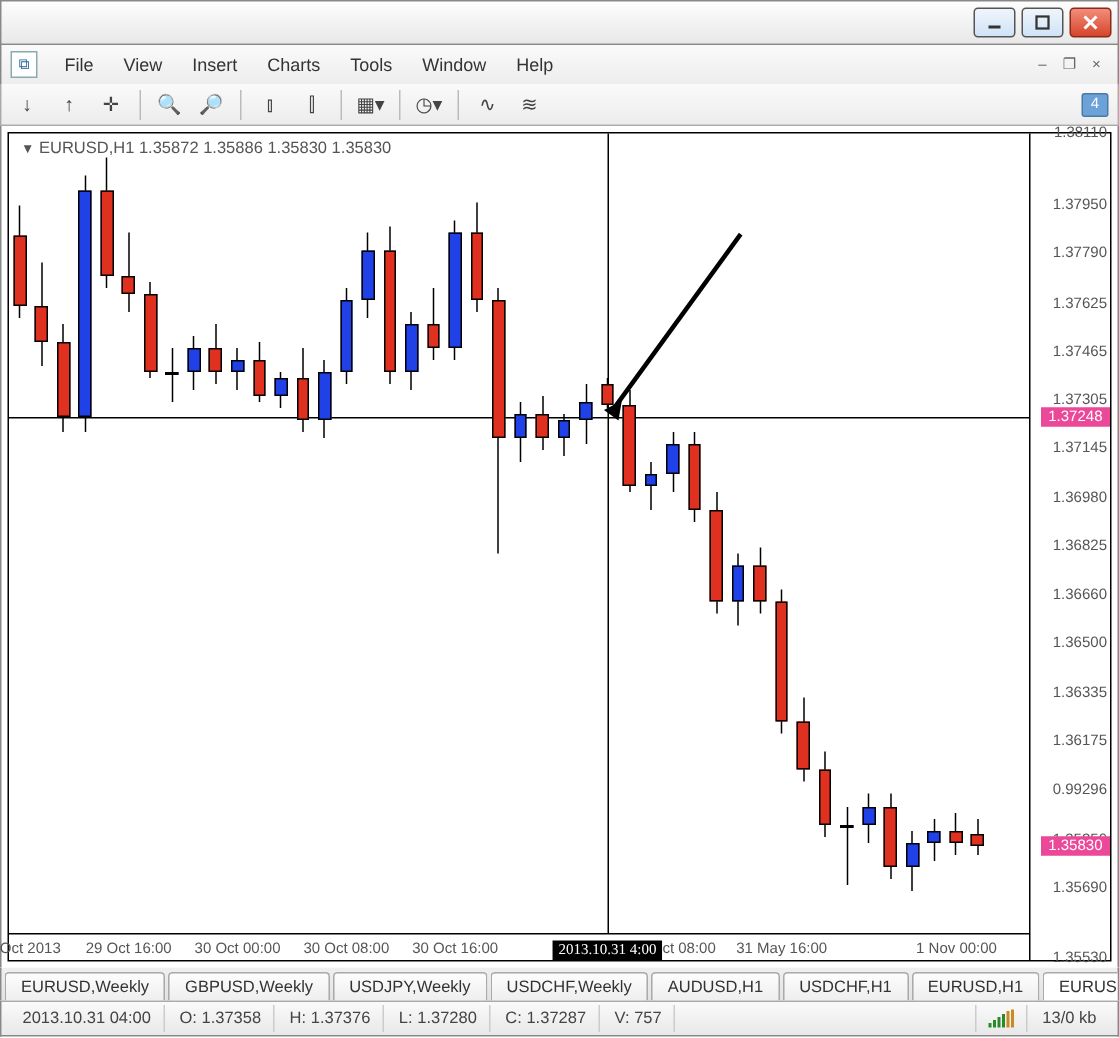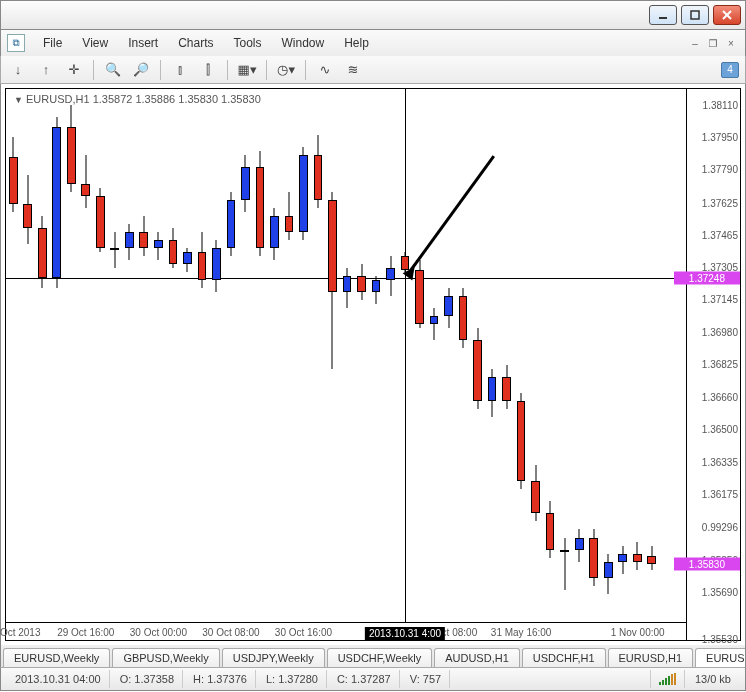--- a/index.html
+++ b/index.html
@@ -26,21 +26,21 @@
 .toolbar .right { margin-left:auto; }
 .badge { width:18px; height:16px; background:#6ca2d8; color:#fff; font-size:10px; display:flex; align-items:center; justify-content:center; border-radius:2px; border:1px solid #4a7aa8; }
 
 
 .chartwrap { position:relative; border-left:1px solid #888; border-right:1px solid #888; height: 561px; background:#fff; }
 .chart-inner { position:absolute; left:4px; top:4px; right:4px; bottom:4px; border:1px solid #000; }
 .chart-caption { position:absolute; left:6px; top:4px; font-size:11px; color:#555; font-family: Tahoma, sans-serif; z-index:5; background:#fff; padding:0 2px; }
 .chart-caption .tri { font-size:9px; }
 .price-axis { position:absolute; right:0; top:0; width:54px; height:100%; border-left:1px solid #000; }
 .price-tick { position:absolute; right:2px; font-size:10px; color:#555; transform: translateY(-50%); }
-.price-flag { position:absolute; right:0; background:#d946ef; color:#fff; font-size:10px; padding:1px 15px; transform: translateY(-50%); }
+.price-flag { position:absolute; right:0; background:#ec4899; color:#fff; font-size:10px; padding:1px 5px; transform: translateY(-50%); }
 .time-axis { position:absolute; left:0; right:54px; bottom:0; height:18px; border-top:1px solid #000; }
 .time-tick { position:absolute; bottom:2px; font-size:10px; color:#555; transform: translateX(-50%); white-space:nowrap; }
 .time-flag { position:absolute; bottom:0; background:#000; color:#fff; font-size:10px; padding:1px 4px; transform: translateX(-50%); }
 .plot { position:absolute; left:0; top:0; right:54px; bottom:18px; }
 .crosshair-v { position:absolute; top:0; bottom:0; width:1px; background:#000; }
 .crosshair-h { position:absolute; left:0; right:0; height:1px; background:#000; }
 .annotation { position:absolute; font-size:19px; font-weight:bold; color:#000; }
 .arrow-line { position:absolute; background:#000; transform-origin: top left; }
 .arrow-head { position:absolute; width:0; height:0; border-left:6px solid transparent; border-right:6px solid transparent; border-top:12px solid #000; }
 
@@ -313,21 +313,21 @@
         <div class="candle bear" style="left: 626.86px; width: 8.70638px; top: 0px; height: 535px;">
           <div class="wick" style="top: 452.538px; height: 28.1579px;"></div>
           <div class="body" style="top: 464.605px; height: 8.04511px;"></div>
         </div>
         <div class="candle bear" style="left: 641.37px; width: 8.70638px; top: 0px; height: 535px;">
           <div class="wick" style="top: 456.56px; height: 24.1353px;"></div>
           <div class="body" style="top: 466.617px; height: 8.04511px;"></div>
         </div>
       </div>
     <div class="price-axis" id="yaxis">
-        <div class="price-tick" style="top: 16px;">1.38110</div>
+        <div class="price-tick" style="top: 0;">1.38110</div>
         <div class="price-tick" style="top: 48.2707px;">1.37950</div>
         <div class="price-tick" style="top: 80.4511px;">1.37790</div>
         <div class="price-tick" style="top: 113.637px;">1.37625</div>
         <div class="price-tick" style="top: 145.818px;">1.37465</div>
         <div class="price-tick" style="top: 177.998px;">1.37305</div>
         <div class="price-tick" style="top: 210.179px;">1.37145</div>
         <div class="price-tick" style="top: 243.365px;">1.36980</div>
         <div class="price-tick" style="top: 274.539px;">1.36825</div>
         <div class="price-tick" style="top: 307.726px;">1.36660</div>
         <div class="price-tick" style="top: 339.906px;">1.36500</div>
@@ -342,21 +342,21 @@
       </div>
     <div class="time-axis" id="xaxis">
         <div class="time-tick" style="left: 7.25532px;">29 Oct 2013</div>
         <div class="time-tick" style="left: 79.8085px;">29 Oct 16:00</div>
         <div class="time-tick" style="left: 152.362px;">30 Oct 00:00</div>
         <div class="time-tick" style="left: 224.915px;">30 Oct 08:00</div>
         <div class="time-tick" style="left: 297.468px;">30 Oct 16:00</div>
         <div class="time-tick" style="left: 442.574px;">31 Oct 08:00</div>
         <div class="time-tick" style="left: 515.128px;">31 May 16:00</div>
         <div class="time-tick" style="left: 587.681px; margin-left: 44px;">1 Nov 00:00</div>
-        <div class="time-flag" style="left: 399.043px;">2013.10.31 4:00</div>
+        <div class="time-flag" style="left: 399.043px; font-family: Liberation Serif, serif;">2013.10.31 4:00</div>
       </div>
   </div>
 </div>
 
 <div class="chart-tabs" id="tabs">
     <div class="chart-tab">EURUSD,Weekly</div>
     <div class="chart-tab">GBPUSD,Weekly</div>
     <div class="chart-tab">USDJPY,Weekly</div>
     <div class="chart-tab">USDCHF,Weekly</div>
     <div class="chart-tab">AUDUSD,H1</div>

